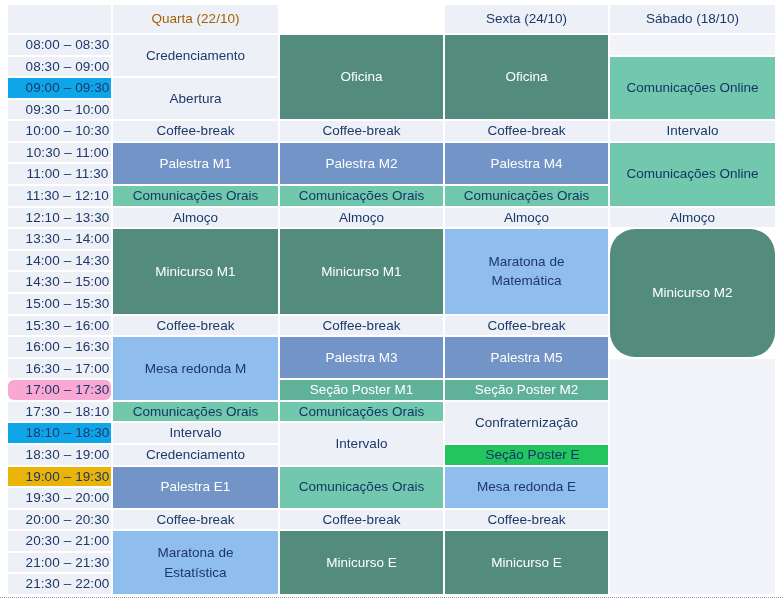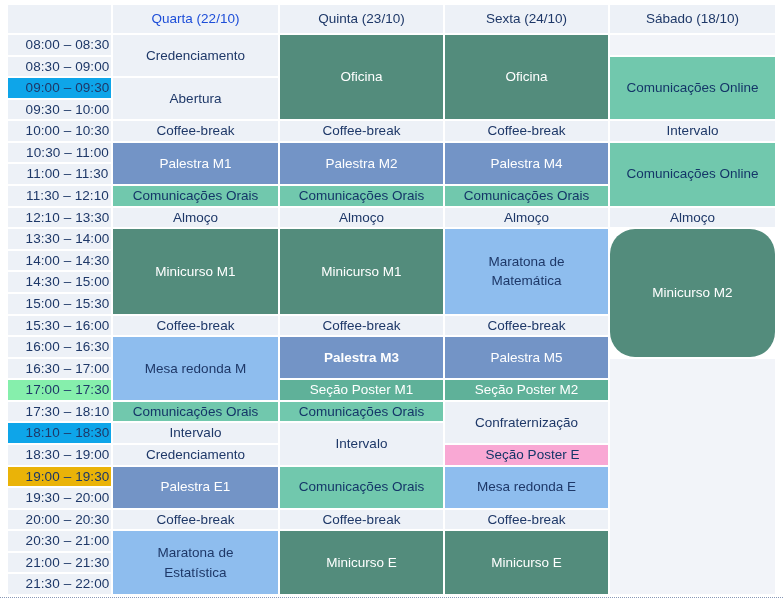--- a/index.html
+++ b/index.html
@@ -26,41 +26,40 @@
   .bottom-rule{
     position:absolute;left:0;top:597px;width:783px;height:0;
     border-top:1px dotted rgba(40,70,125,0.55);
   }
 </style>
 </head>
 <body>
 
 <div class="schedule" id="schedule-grid">
     <div class="cell header-cell" style="background: rgb(237, 241, 247); color: rgb(30, 56, 104); grid-area: 1 / 1;"></div>
-    <div class="cell header-cell" style="background: rgb(237, 241, 247); color: #1d4ed8; grid-area: 1 / 2;">Quarta (22/10)</div>
-    <div class="cell header-cell" style="background: rgb(237, 241, 247); color: rgb(30, 56, 104); grid-area: 1 / 3;">Quinta (23/10)</div>
+    <div class="cell header-cell" style="background: rgb(237, 241, 247); color: #a16207; grid-area: 1 / 2;">Quarta (22/10)</div>
     <div class="cell header-cell" style="background: rgb(237, 241, 247); color: rgb(30, 56, 104); grid-area: 1 / 4;">Sexta (24/10)</div>
     <div class="cell header-cell" style="background: rgb(237, 241, 247); color: rgb(30, 56, 104); grid-area: 1 / 5;">Sábado (18/10)</div>
     <div class="cell time-cell" style="background: rgb(237, 241, 247); color: rgb(30, 56, 104); grid-area: 2 / 1;">08:00 – 08:30</div>
     <div class="cell time-cell" style="background: rgb(237, 241, 247); color: rgb(30, 56, 104); grid-area: 3 / 1;">08:30 – 09:00</div>
     <div class="cell time-cell" style="background: #0ea5e9; color: rgb(30, 56, 104); grid-area: 4 / 1;">09:00 – 09:30</div>
     <div class="cell time-cell" style="background: rgb(237, 241, 247); color: rgb(30, 56, 104); grid-area: 5 / 1;">09:30 – 10:00</div>
     <div class="cell time-cell" style="background: rgb(237, 241, 247); color: rgb(30, 56, 104); grid-area: 6 / 1;">10:00 – 10:30</div>
     <div class="cell time-cell" style="background: rgb(237, 241, 247); color: rgb(30, 56, 104); grid-area: 7 / 1;">10:30 – 11:00</div>
     <div class="cell time-cell" style="background: rgb(237, 241, 247); color: rgb(30, 56, 104); grid-area: 8 / 1;">11:00 – 11:30</div>
     <div class="cell time-cell" style="background: rgb(237, 241, 247); color: rgb(30, 56, 104); grid-area: 9 / 1;">11:30 – 12:10</div>
     <div class="cell time-cell" style="background: rgb(237, 241, 247); color: rgb(30, 56, 104); grid-area: 10 / 1;">12:10 – 13:30</div>
     <div class="cell time-cell" style="background: rgb(237, 241, 247); color: rgb(30, 56, 104); grid-area: 11 / 1;">13:30 – 14:00</div>
     <div class="cell time-cell" style="background: rgb(237, 241, 247); color: rgb(30, 56, 104); grid-area: 12 / 1;">14:00 – 14:30</div>
     <div class="cell time-cell" style="background: rgb(237, 241, 247); color: rgb(30, 56, 104); grid-area: 13 / 1;">14:30 – 15:00</div>
     <div class="cell time-cell" style="background: rgb(237, 241, 247); color: rgb(30, 56, 104); grid-area: 14 / 1;">15:00 – 15:30</div>
     <div class="cell time-cell" style="background: rgb(237, 241, 247); color: rgb(30, 56, 104); grid-area: 15 / 1;">15:30 – 16:00</div>
     <div class="cell time-cell" style="background: rgb(237, 241, 247); color: rgb(30, 56, 104); grid-area: 16 / 1; text-align: center;">16:00 – 16:30</div>
     <div class="cell time-cell" style="background: rgb(237, 241, 247); color: rgb(30, 56, 104); grid-area: 17 / 1;">16:30 – 17:00</div>
-    <div class="cell time-cell" style="background: #86efac; color: rgb(30, 56, 104); grid-area: 18 / 1;">17:00 – 17:30</div>
+    <div class="cell time-cell" style="background: #f9a8d4; color: rgb(30, 56, 104); grid-area: 18 / 1; border-radius: 6px;">17:00 – 17:30</div>
     <div class="cell time-cell" style="background: rgb(237, 241, 247); color: rgb(30, 56, 104); grid-area: 19 / 1;">17:30 – 18:10</div>
     <div class="cell time-cell" style="background: #0ea5e9; color: rgb(30, 56, 104); grid-area: 20 / 1;">18:10 – 18:30</div>
     <div class="cell time-cell" style="background: rgb(237, 241, 247); color: rgb(30, 56, 104); grid-area: 21 / 1;">18:30 – 19:00</div>
     <div class="cell time-cell" style="background: #eab308; color: rgb(30, 56, 104); grid-area: 22 / 1;">19:00 – 19:30</div>
     <div class="cell time-cell" style="background: rgb(237, 241, 247); color: rgb(30, 56, 104); grid-area: 23 / 1;">19:30 – 20:00</div>
     <div class="cell time-cell" style="background: rgb(237, 241, 247); color: rgb(30, 56, 104); grid-area: 24 / 1;">20:00 – 20:30</div>
     <div class="cell time-cell" style="background: rgb(237, 241, 247); color: rgb(30, 56, 104); grid-area: 25 / 1;">20:30 – 21:00</div>
     <div class="cell time-cell" style="background: rgb(237, 241, 247); color: rgb(30, 56, 104); grid-area: 26 / 1;">21:00 – 21:30</div>
     <div class="cell time-cell" style="background: rgb(237, 241, 247); color: rgb(30, 56, 104); grid-area: 27 / 1;">21:30 – 22:00</div>
     <div class="cell " style="background: rgb(237, 241, 247); color: rgb(30, 56, 104); grid-area: 2 / 2 / span 2;">Credenciamento</div>
@@ -79,39 +78,39 @@
     <div class="cell " style="background: rgb(237, 241, 247); color: rgb(30, 56, 104); grid-area: 24 / 2 / span 1;">Coffee-break</div>
     <div class="cell " style="background: rgb(142, 189, 238); color: rgb(30, 56, 104); grid-area: 25 / 2 / span 3;">Maratona de
 Estatística</div>
     <div class="cell " style="background: rgb(83, 140, 124); color: rgb(255, 255, 255); grid-area: 2 / 3 / span 4;">Oficina</div>
     <div class="cell " style="background: rgb(237, 241, 247); color: rgb(30, 56, 104); grid-area: 6 / 3 / span 1;">Coffee-break</div>
     <div class="cell " style="background: rgb(115, 148, 198); color: rgb(255, 255, 255); grid-area: 7 / 3 / span 2;">Palestra M2</div>
     <div class="cell " style="background: rgb(113, 200, 173); color: rgb(20, 54, 104); grid-area: 9 / 3 / span 1;">Comunicações Orais</div>
     <div class="cell " style="background: rgb(237, 241, 247); color: rgb(30, 56, 104); grid-area: 10 / 3 / span 1;">Almoço</div>
     <div class="cell " style="background: rgb(83, 140, 124); color: rgb(255, 255, 255); grid-area: 11 / 3 / span 4;">Minicurso M1</div>
     <div class="cell " style="background: rgb(237, 241, 247); color: rgb(30, 56, 104); grid-area: 15 / 3 / span 1;">Coffee-break</div>
-    <div class="cell " style="background: rgb(115, 148, 198); color: rgb(255, 255, 255); grid-area: 16 / 3 / span 2; font-weight: bold;">Palestra M3</div>
+    <div class="cell " style="background: rgb(115, 148, 198); color: rgb(255, 255, 255); grid-area: 16 / 3 / span 2;">Palestra M3</div>
     <div class="cell " style="background: rgb(95, 177, 153); color: rgb(255, 255, 255); grid-area: 18 / 3 / span 1;">Seção Poster M1</div>
     <div class="cell " style="background: rgb(113, 200, 173); color: rgb(20, 54, 104); grid-area: 19 / 3 / span 1;">Comunicações Orais</div>
     <div class="cell " style="background: rgb(237, 241, 247); color: rgb(30, 56, 104); grid-area: 20 / 3 / span 2;">Intervalo</div>
     <div class="cell " style="background: rgb(113, 200, 173); color: rgb(20, 54, 104); grid-area: 22 / 3 / span 2;">Comunicações Orais</div>
     <div class="cell " style="background: rgb(237, 241, 247); color: rgb(30, 56, 104); grid-area: 24 / 3 / span 1;">Coffee-break</div>
     <div class="cell " style="background: rgb(83, 140, 124); color: rgb(255, 255, 255); grid-area: 25 / 3 / span 3;">Minicurso E</div>
     <div class="cell " style="background: rgb(83, 140, 124); color: rgb(255, 255, 255); grid-area: 2 / 4 / span 4;">Oficina</div>
     <div class="cell " style="background: rgb(237, 241, 247); color: rgb(30, 56, 104); grid-area: 6 / 4 / span 1;">Coffee-break</div>
     <div class="cell " style="background: rgb(115, 148, 198); color: rgb(255, 255, 255); grid-area: 7 / 4 / span 2;">Palestra M4</div>
     <div class="cell " style="background: rgb(113, 200, 173); color: rgb(20, 54, 104); grid-area: 9 / 4 / span 1;">Comunicações Orais</div>
     <div class="cell " style="background: rgb(237, 241, 247); color: rgb(30, 56, 104); grid-area: 10 / 4 / span 1;">Almoço</div>
     <div class="cell " style="background: rgb(142, 189, 238); color: rgb(30, 56, 104); grid-area: 11 / 4 / span 4;">Maratona de
 Matemática</div>
     <div class="cell " style="background: rgb(237, 241, 247); color: rgb(30, 56, 104); grid-area: 15 / 4 / span 1;">Coffee-break</div>
     <div class="cell " style="background: rgb(115, 148, 198); color: rgb(255, 255, 255); grid-area: 16 / 4 / span 2;">Palestra M5</div>
     <div class="cell " style="background: rgb(95, 177, 153); color: rgb(255, 255, 255); grid-area: 18 / 4 / span 1;">Seção Poster M2</div>
     <div class="cell " style="background: rgb(237, 241, 247); color: rgb(30, 56, 104); grid-area: 19 / 4 / span 2;">Confraternização</div>
-    <div class="cell " style="background: #f9a8d4; color: rgb(20, 54, 104); grid-area: 21 / 4 / span 1; padding-left: 12px;">Seção Poster E</div>
+    <div class="cell " style="background: #22c55e; color: rgb(20, 54, 104); grid-area: 21 / 4 / span 1; padding-left: 12px;">Seção Poster E</div>
     <div class="cell " style="background: rgb(142, 189, 238); color: rgb(30, 56, 104); grid-area: 22 / 4 / span 2;">Mesa redonda E</div>
     <div class="cell " style="background: rgb(237, 241, 247); color: rgb(30, 56, 104); grid-area: 24 / 4 / span 1;">Coffee-break</div>
     <div class="cell " style="background: rgb(83, 140, 124); color: rgb(255, 255, 255); grid-area: 25 / 4 / span 3;">Minicurso E</div>
     <div class="cell " style="background: rgb(242, 244, 249); color: rgb(30, 56, 104); grid-area: 2 / 5 / span 1;"></div>
     <div class="cell " style="background: rgb(113, 200, 173); color: rgb(20, 54, 104); grid-area: 3 / 5 / span 3;">Comunicações Online</div>
     <div class="cell " style="background: rgb(237, 241, 247); color: rgb(30, 56, 104); grid-area: 6 / 5 / span 1;">Intervalo</div>
     <div class="cell " style="background: rgb(113, 200, 173); color: rgb(20, 54, 104); grid-area: 7 / 5 / span 3;">Comunicações Online</div>
     <div class="cell " style="background: rgb(237, 241, 247); color: rgb(30, 56, 104); grid-area: 10 / 5 / span 1;">Almoço</div>
     <div class="cell " style="background: rgb(83, 140, 124); color: rgb(255, 255, 255); grid-area: 11 / 5 / span 6; border-radius: 25px;">Minicurso M2</div>
     <div class="cell " style="background: rgb(242, 244, 249); color: rgb(30, 56, 104); grid-area: 17 / 5 / span 11;"></div>

